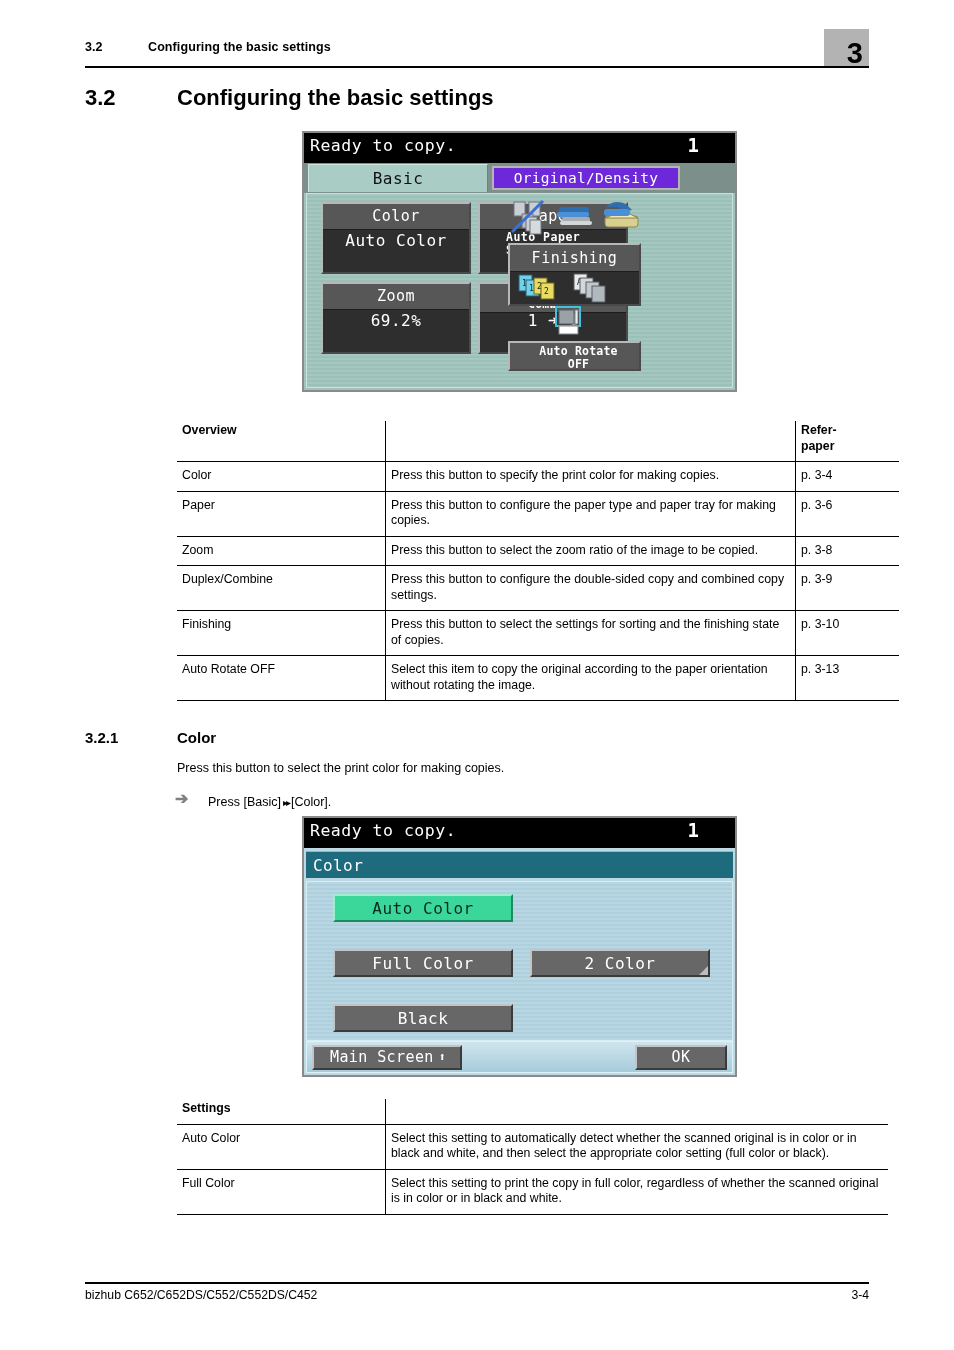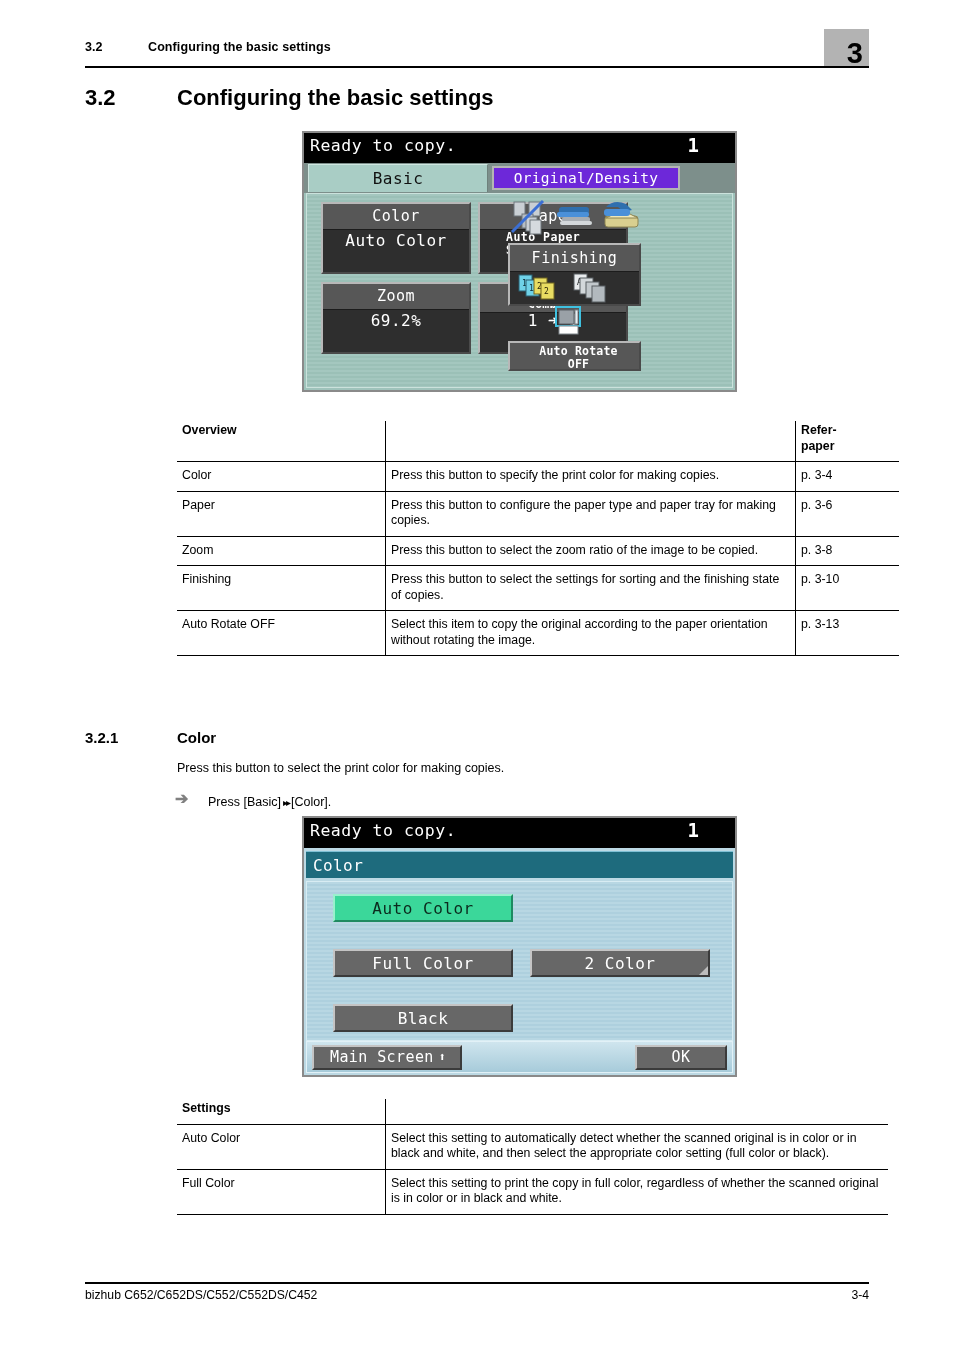--- a/index.html
+++ b/index.html
@@ -593,20 +593,25 @@
     <td class="c1">Paper</td>
     <td class="c2">Press this button to configure the paper type and paper tray for making copies.</td>
     <td class="c3">p. 3-6</td>
   </tr>
   <tr class="row">
     <td class="c1">Zoom</td>
     <td class="c2">Press this button to select the zoom ratio of the image to be copied.</td>
     <td class="c3">p. 3-8</td>
   </tr>
   <tr class="row">
+    <td class="c1">Duplex/Combine</td>
+    <td class="c2">Press this button to configure the double-sided copy and combined copy settings.</td>
+    <td class="c3">p. 3-9</td>
+  </tr>
+  <tr class="row">
     <td class="c1">Finishing</td>
     <td class="c2">Press this button to select the settings for sorting and the finishing state of copies.</td>
     <td class="c3">p. 3-10</td>
   </tr>
   <tr class="row">
     <td class="c1">Auto Rotate OFF</td>
     <td class="c2">Select this item to copy the original according to the paper orientation without rotating the image.</td>
     <td class="c3">p. 3-13</td>
   </tr>
 </tbody>

